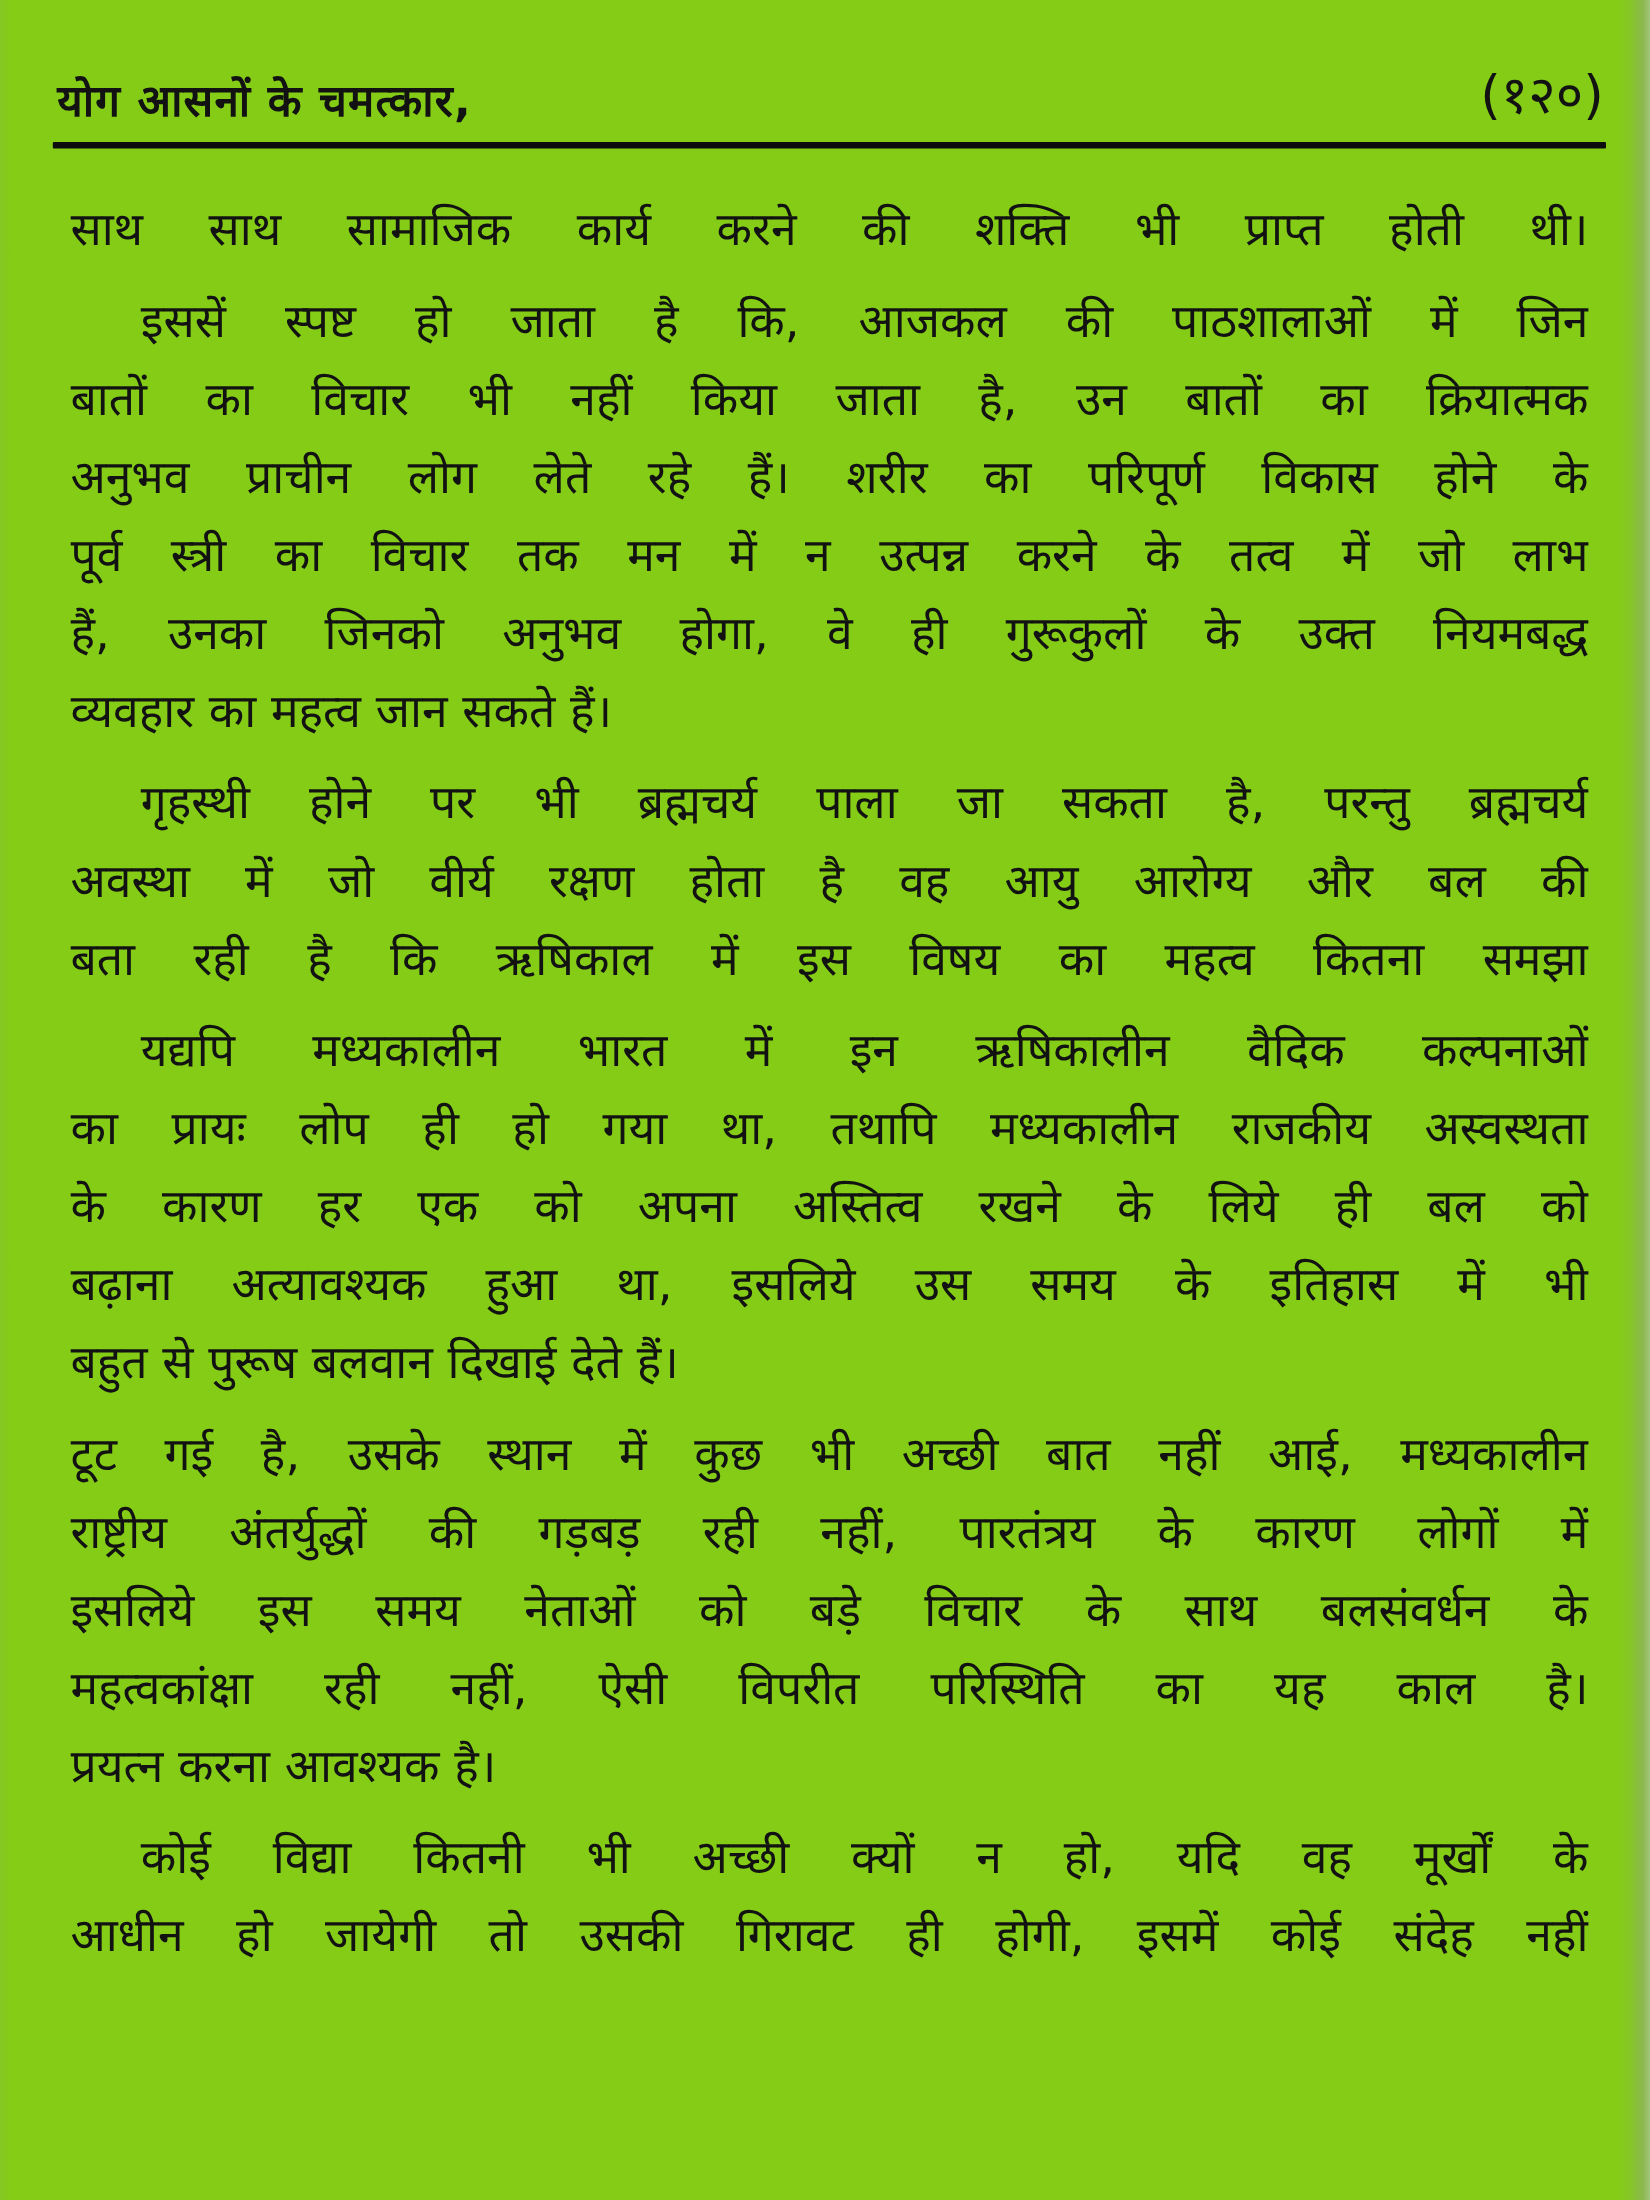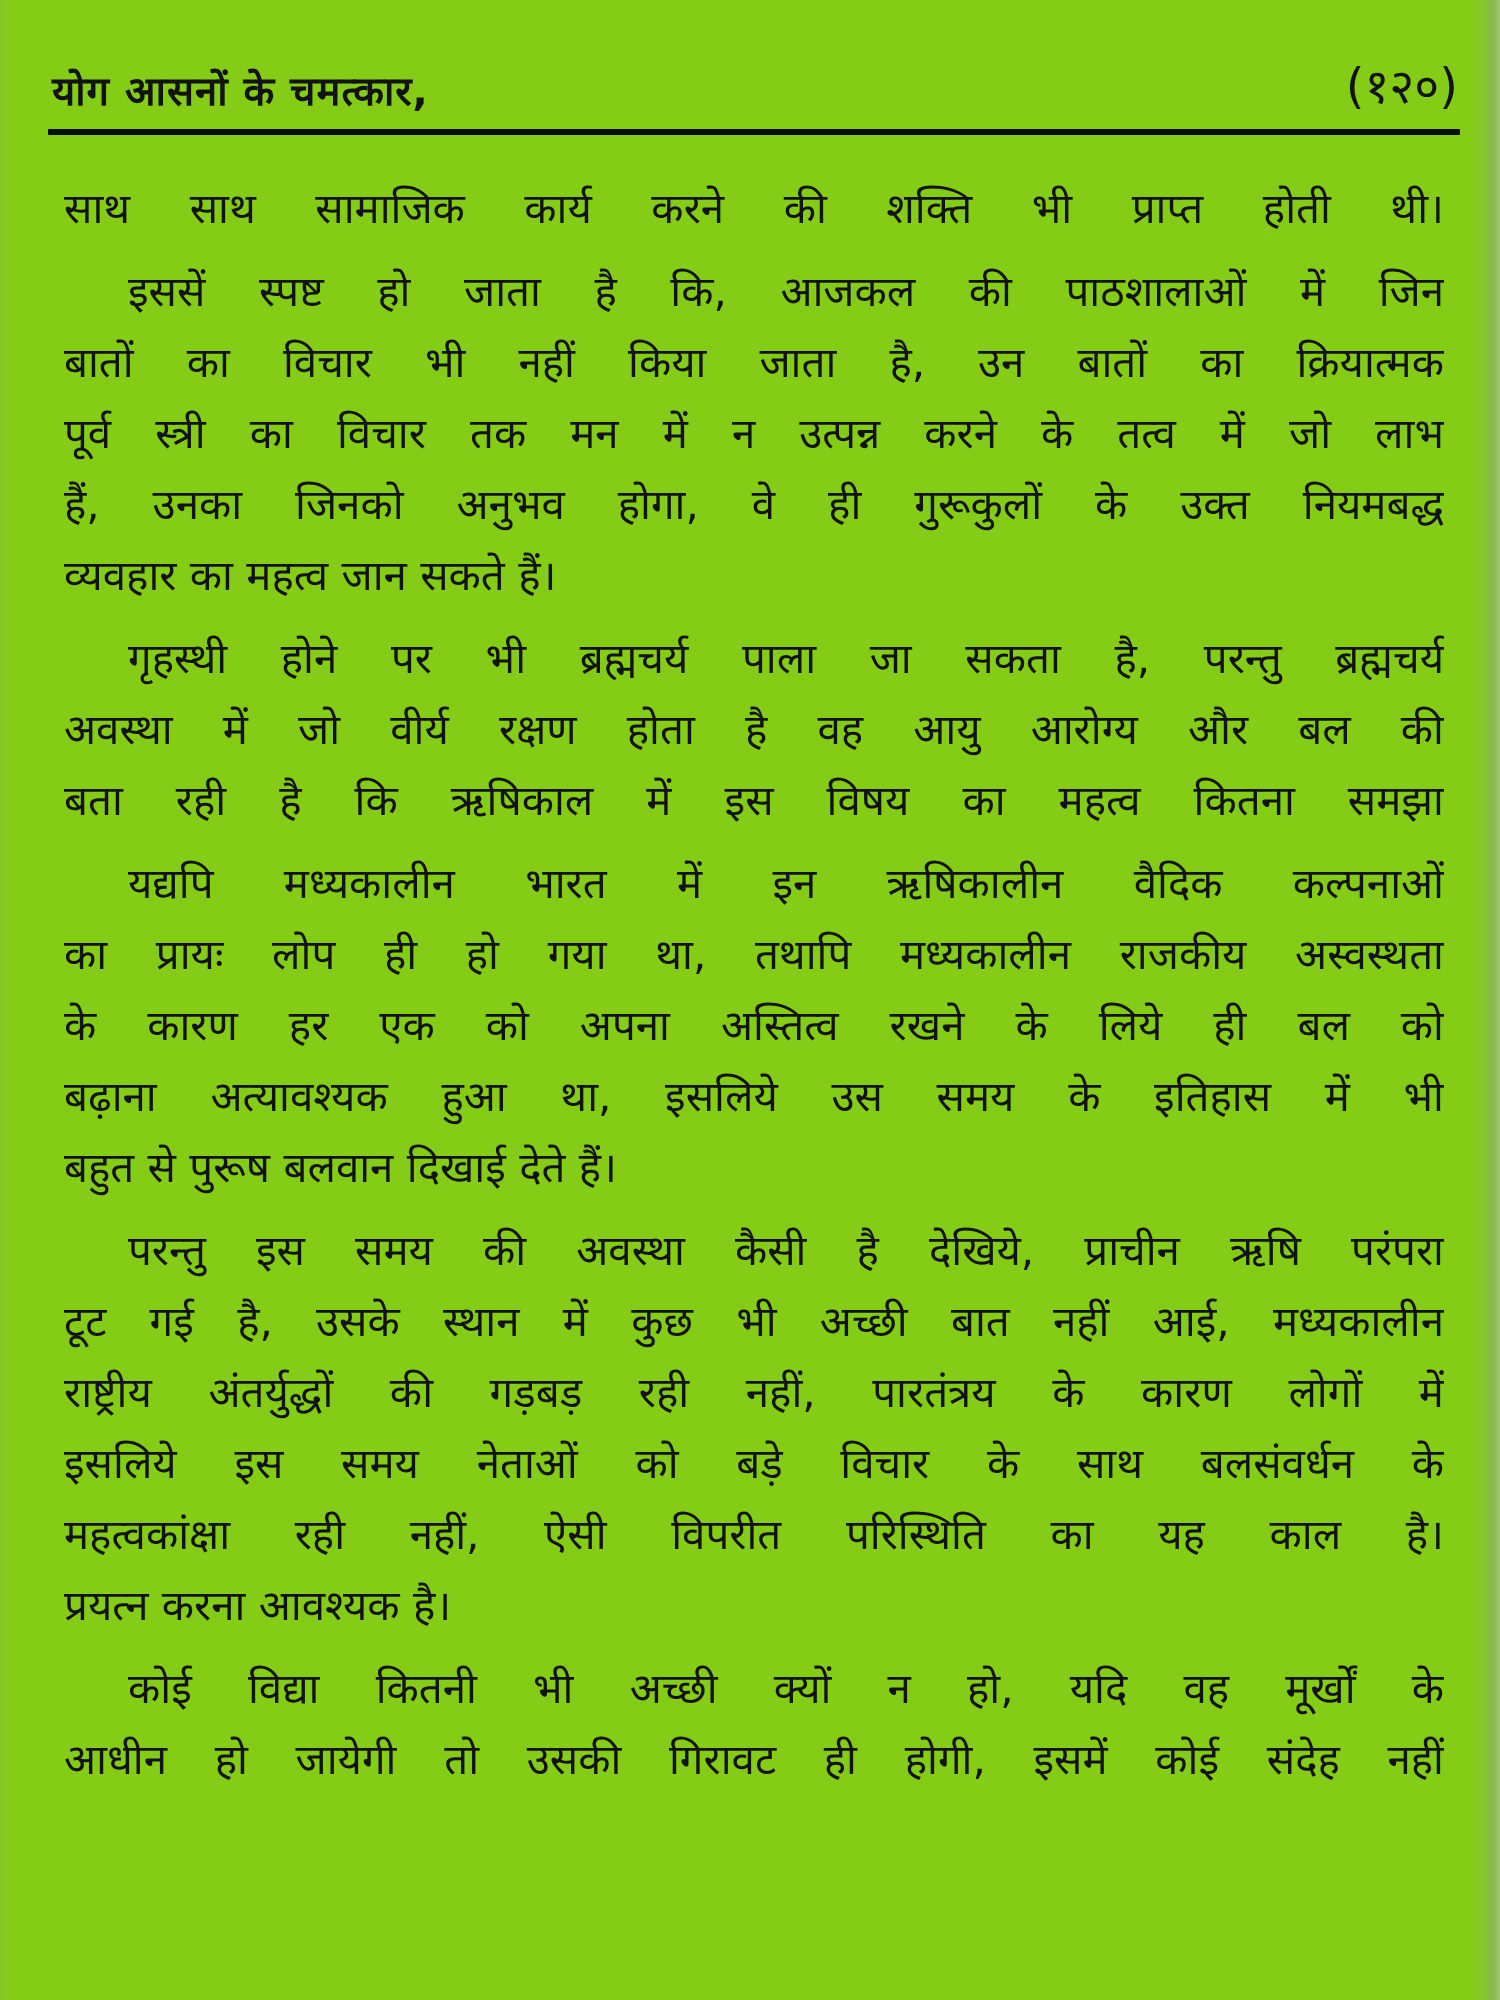--- a/index.html
+++ b/index.html
@@ -96,38 +96,38 @@
 
   <div class="header-rule"></div>
 
   <main class="page-body">
       <div class="para">
         <div class="line fill">साथ साथ सामाजिक कार्य करने की शक्ति भी प्राप्त होती थी।</div>
       </div>
       <div class="para">
         <div class="line indent fill">इससें स्पष्ट हो जाता है कि, आजकल की पाठशालाओं में जिन</div>
         <div class="line fill">बातों का विचार भी नहीं किया जाता है, उन बातों का क्रियात्मक</div>
+        <div class="line fill">अनुभव प्राचीन लोग लेते रहे हैं। शरीर का परिपूर्ण विकास होने के</div>
         <div class="line fill">पूर्व स्त्री का विचार तक मन में न उत्पन्न करने के तत्व में जो लाभ</div>
         <div class="line fill">हैं, उनका जिनको अनुभव होगा, वे ही गुरूकुलों के उक्त नियमबद्ध</div>
         <div class="line">व्यवहार का महत्व जान सकते हैं।</div>
       </div>
       <div class="para">
         <div class="line indent fill">गृहस्थी होने पर भी ब्रह्मचर्य पाला जा सकता है, परन्तु ब्रह्मचर्य</div>
         <div class="line fill">अवस्था में जो वीर्य रक्षण होता है वह आयु आरोग्य और बल की</div>
         <div class="line fill">बता रही है कि ऋषिकाल में इस विषय का महत्व कितना समझा</div>
       </div>
       <div class="para">
         <div class="line indent fill">यद्यपि मध्यकालीन भारत में इन ऋषिकालीन वैदिक कल्पनाओं</div>
         <div class="line fill">का प्रायः लोप ही हो गया था, तथापि मध्यकालीन राजकीय अस्वस्थता</div>
         <div class="line fill">के कारण हर एक को अपना अस्तित्व रखने के लिये ही बल को</div>
         <div class="line fill">बढ़ाना अत्यावश्यक हुआ था, इसलिये उस समय के इतिहास में भी</div>
         <div class="line">बहुत से पुरूष बलवान दिखाई देते हैं।</div>
       </div>
       <div class="para">
-        <div class="line indent fill">परन्तु इस समय की अवस्था कैसी है देखिये, प्राचीन ऋषि परंपरा</div>
         <div class="line fill">टूट गई है, उसके स्थान में कुछ भी अच्छी बात नहीं आई, मध्यकालीन</div>
         <div class="line fill">राष्ट्रीय अंतर्युद्धों की गड़बड़ रही नहीं, पारतंत्रय के कारण लोगों में</div>
         <div class="line fill">इसलिये इस समय नेताओं को बड़े विचार के साथ बलसंवर्धन के</div>
         <div class="line fill">महत्वकांक्षा रही नहीं, ऐसी विपरीत परिस्थिति का यह काल है।</div>
         <div class="line">प्रयत्न करना आवश्यक है।</div>
       </div>
       <div class="para">
         <div class="line indent fill">कोई विद्या कितनी भी अच्छी क्यों न हो, यदि वह मूर्खों के</div>
         <div class="line fill">आधीन हो जायेगी तो उसकी गिरावट ही होगी, इसमें कोई संदेह नहीं</div>
       </div>

